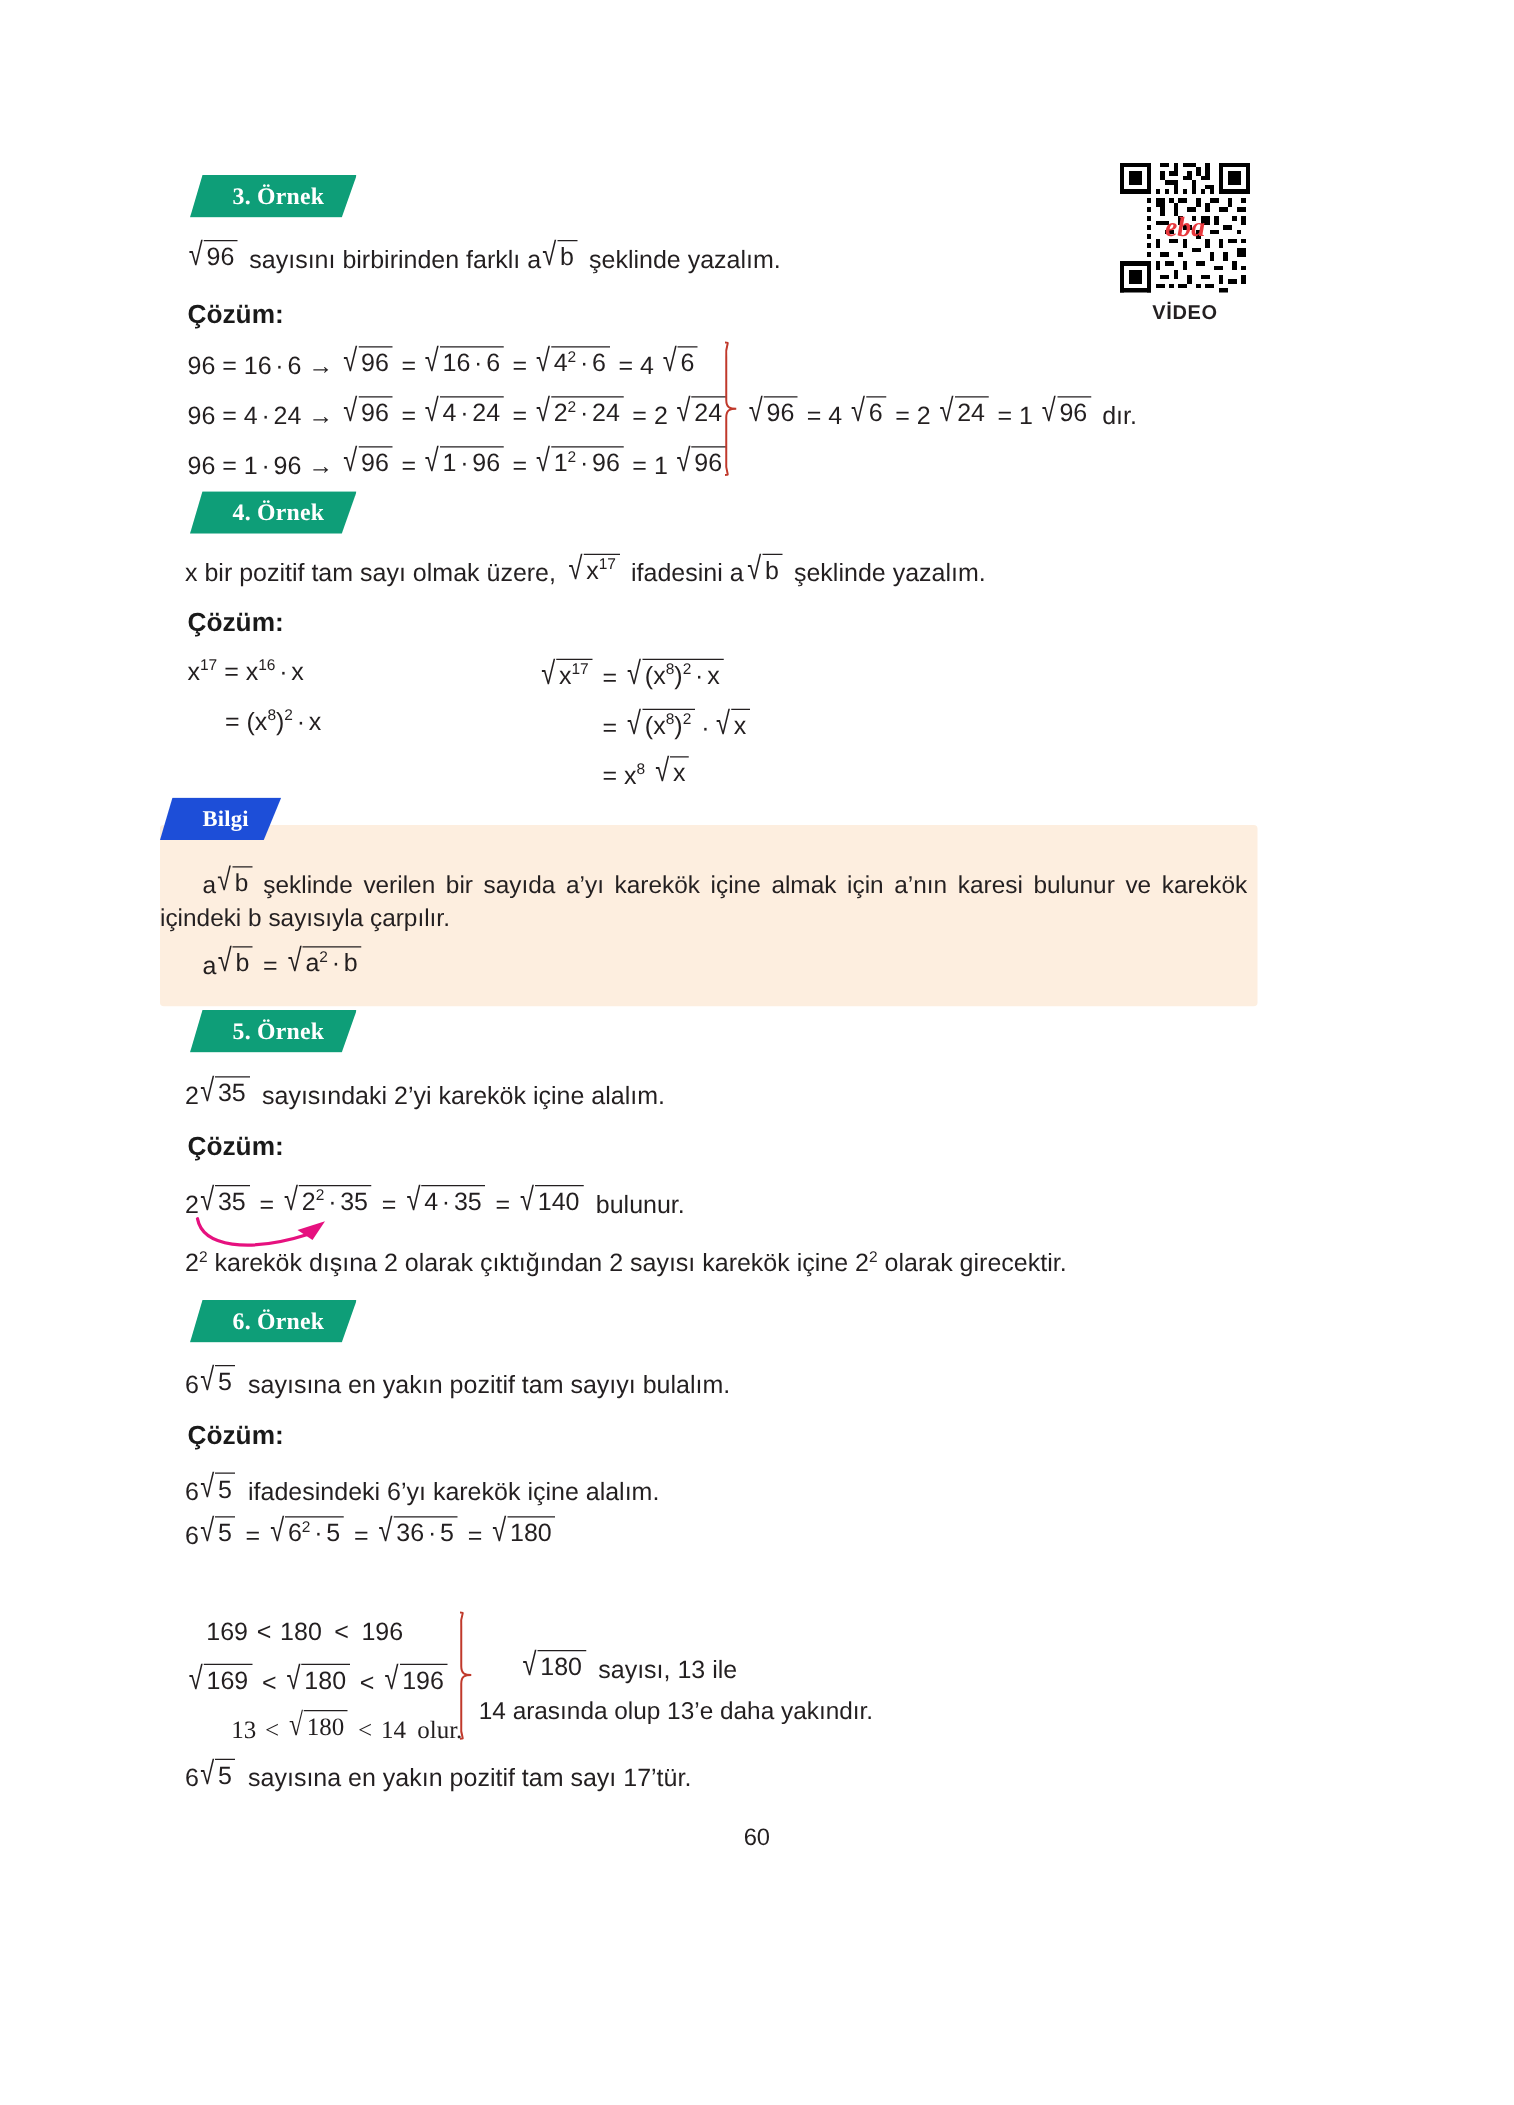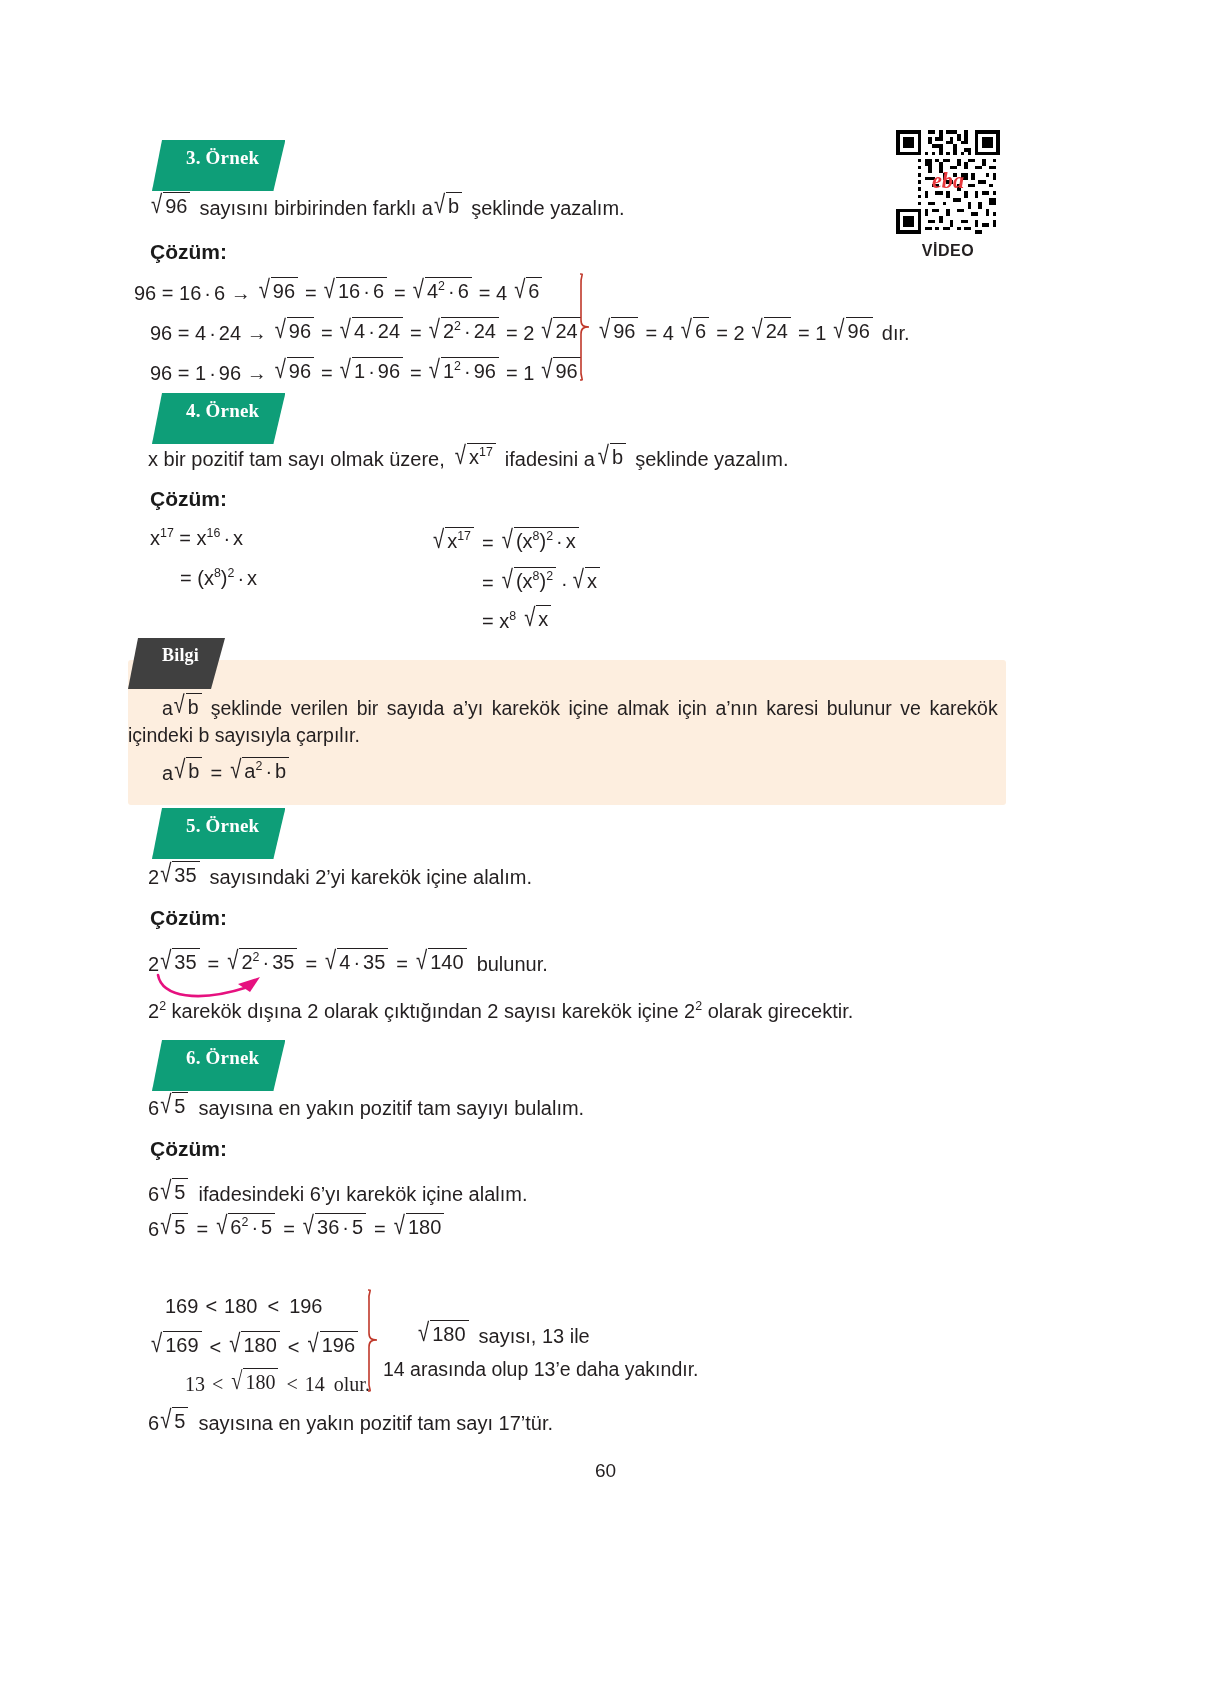--- a/index.html
+++ b/index.html
@@ -18,21 +18,21 @@
     background: #ffffff;
     overflow: hidden;
   }
 
   
   .badge {
     position: absolute;
     height: 34px;
     display: flex;
     align-items: center;
-    padding: 0 26px 17px 34px;
+    padding: 0 26px 0 34px;
     color: #ffffff;
     font-family: "Liberation Serif", serif;
     font-weight: bold;
     font-size: 19px;
     letter-spacing: .2px;
     line-height: 1;
   }
   .badge.green {
     background: #0e9e78;
     clip-path: polygon(10px 0, 100% 0, calc(100% - 12px) 100%, 0 100%);
@@ -40,21 +40,21 @@
   }
   .badge.green::after {
     content: "";
     position: absolute;
     left: 4px; right: 6px; bottom: -5px;
     height: 5px;
     background: #9fded0;
     clip-path: polygon(10px 0, 100% 0, calc(100% - 8px) 100%, 0 100%);
   }
   .badge.orange {
-    background: #404040;
+    background: #1d4ed8;
     clip-path: polygon(10px 0, 100% 0, calc(100% - 14px) 100%, 0 100%);
     font-size: 18px;
   }
 
   
   .txt {
     position: absolute;
     font-size: 19.5px;
     line-height: 1.45;
     color: #231f20;
@@ -279,21 +279,21 @@
     <span style="padding-left:8px">sayısını birbirinden farklı a</span>
     <span class="rad">
         <span class="sign">√</span>
         <span class="body">b</span>
       </span>
     <span style="padding-left:8px">şeklinde yazalım.</span>
   </div>
 
   <div class="hdr" style="left:150px; top:240px;">Çözüm:</div>
 
-  <div class="math" style="left:134px; top:277px;text-align:right;">
+  <div class="math" style="left:150px; top:277px;text-align:right;">
     <span>96 = 16<span class="dot">·</span>6 →</span>
     <span class="rad" style="margin-left:8px">
         <span class="sign">√</span>
         <span class="body">96</span>
       </span>
     <span style="padding:0 6px">=</span>
     <span class="rad">
         <span class="sign">√</span>
         <span class="body">16<span class="dot">·</span>6</span>
       </span>

